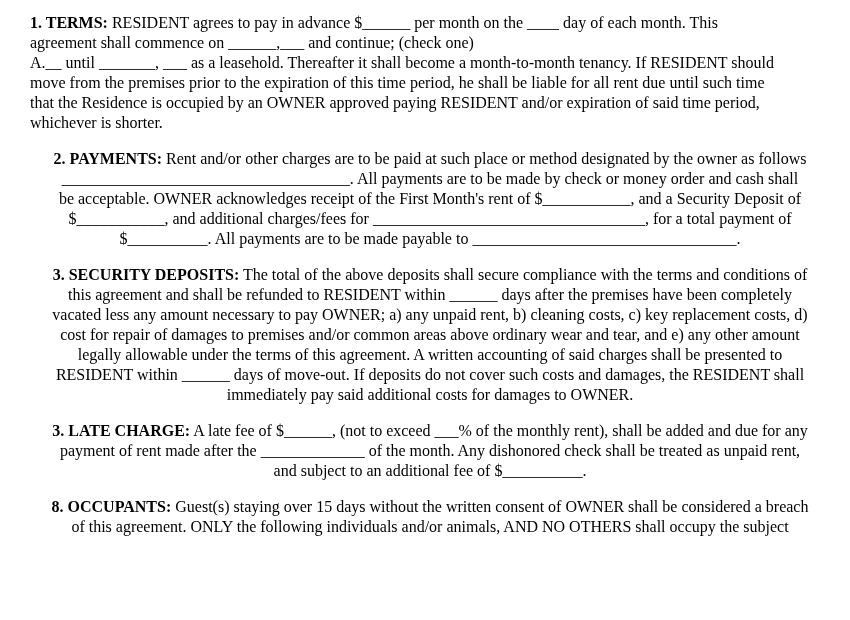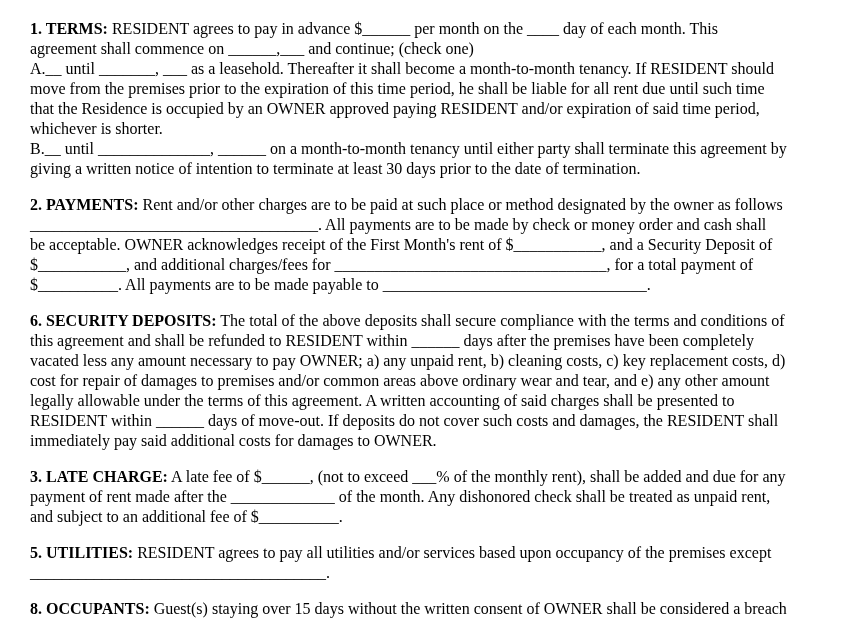--- a/index.html
+++ b/index.html
@@ -9,82 +9,77 @@
   }
   body {
     width: 850px;
     height: 620px;
     overflow: hidden;
   }
   .page {
     box-sizing: border-box;
     width: 850px;
     height: 620px;
-    padding: 19px 20px 0 30px;
+    padding: 13px 20px 0 30px;
     font-family: "Liberation Serif", "DejaVu Serif", serif;
     font-size: 16px;
     line-height: 20px;
     color: #000000;
     background: #ffffff;
     overflow: hidden;
   }
   .para {
     margin: 0;
     white-space: pre;
   }
   .section + .section {
     margin-top: 16px;
+    text-align: center;
   }
   .lead {
     font-weight: bold;
   }
 </style>
 </head>
 <body>
 
 <div class="page">
 
   <div class="section">
       <p class="para"><b class="lead">1. TERMS:</b><span> RESIDENT agrees to pay in advance $______ per month on the ____ day of each month. This
 agreement shall commence on ______,___ and continue; (check one)</span></p>
       <p class="para">A.__ until _______, ___ as a leasehold. Thereafter it shall become a month-to-month tenancy. If RESIDENT should
 move from the premises prior to the expiration of this time period, he shall be liable for all rent due until such time
 that the Residence is occupied by an OWNER approved paying RESIDENT and/or expiration of said time period,
 whichever is shorter.</p>
-      <p class="para">B.__ until ______________, ______ on a month-to-month tenancy until either party shall terminate this agreement by
-giving a written notice of intention to terminate at least 30 days prior to the date of termination.</p>
     </div>
 
   <div class="section">
       <p class="para"><b class="lead">2. PAYMENTS:</b><span> Rent and/or other charges are to be paid at such place or method designated by the owner as follows
 ____________________________________. All payments are to be made by check or money order and cash shall
 be acceptable. OWNER acknowledges receipt of the First Month's rent of $___________, and a Security Deposit of
 $___________, and additional charges/fees for __________________________________, for a total payment of
 $__________. All payments are to be made payable to _________________________________.</span></p>
     </div>
 
   <div class="section">
-      <p class="para"><b class="lead">6. SECURITY DEPOSITS:</b><span> The total of the above deposits shall secure compliance with the terms and conditions of
+      <p class="para"><b class="lead">3. SECURITY DEPOSITS:</b><span> The total of the above deposits shall secure compliance with the terms and conditions of
 this agreement and shall be refunded to RESIDENT within ______ days after the premises have been completely
 vacated less any amount necessary to pay OWNER; a) any unpaid rent, b) cleaning costs, c) key replacement costs, d)
 cost for repair of damages to premises and/or common areas above ordinary wear and tear, and e) any other amount
 legally allowable under the terms of this agreement. A written accounting of said charges shall be presented to
 RESIDENT within ______ days of move-out. If deposits do not cover such costs and damages, the RESIDENT shall
 immediately pay said additional costs for damages to OWNER.</span></p>
     </div>
 
   <div class="section">
       <p class="para"><b class="lead">3. LATE CHARGE:</b><span> A late fee of $______, (not to exceed ___% of the monthly rent), shall be added and due for any
 payment of rent made after the _____________ of the month. Any dishonored check shall be treated as unpaid rent,
 and subject to an additional fee of $__________.</span></p>
     </div>
 
-  <div class="section">
-      <p class="para"><b class="lead">5. UTILITIES:</b><span> RESIDENT agrees to pay all utilities and/or services based upon occupancy of the premises except
-_____________________________________.</span></p>
-    </div>
 
   <div class="section">
       <p class="para"><b class="lead">8. OCCUPANTS:</b><span> Guest(s) staying over 15 days without the written consent of OWNER shall be considered a breach
 of this agreement. ONLY the following individuals and/or animals, AND NO OTHERS shall occupy the subject</span></p>
     </div>
 
 </div>
 
 </body></html>

